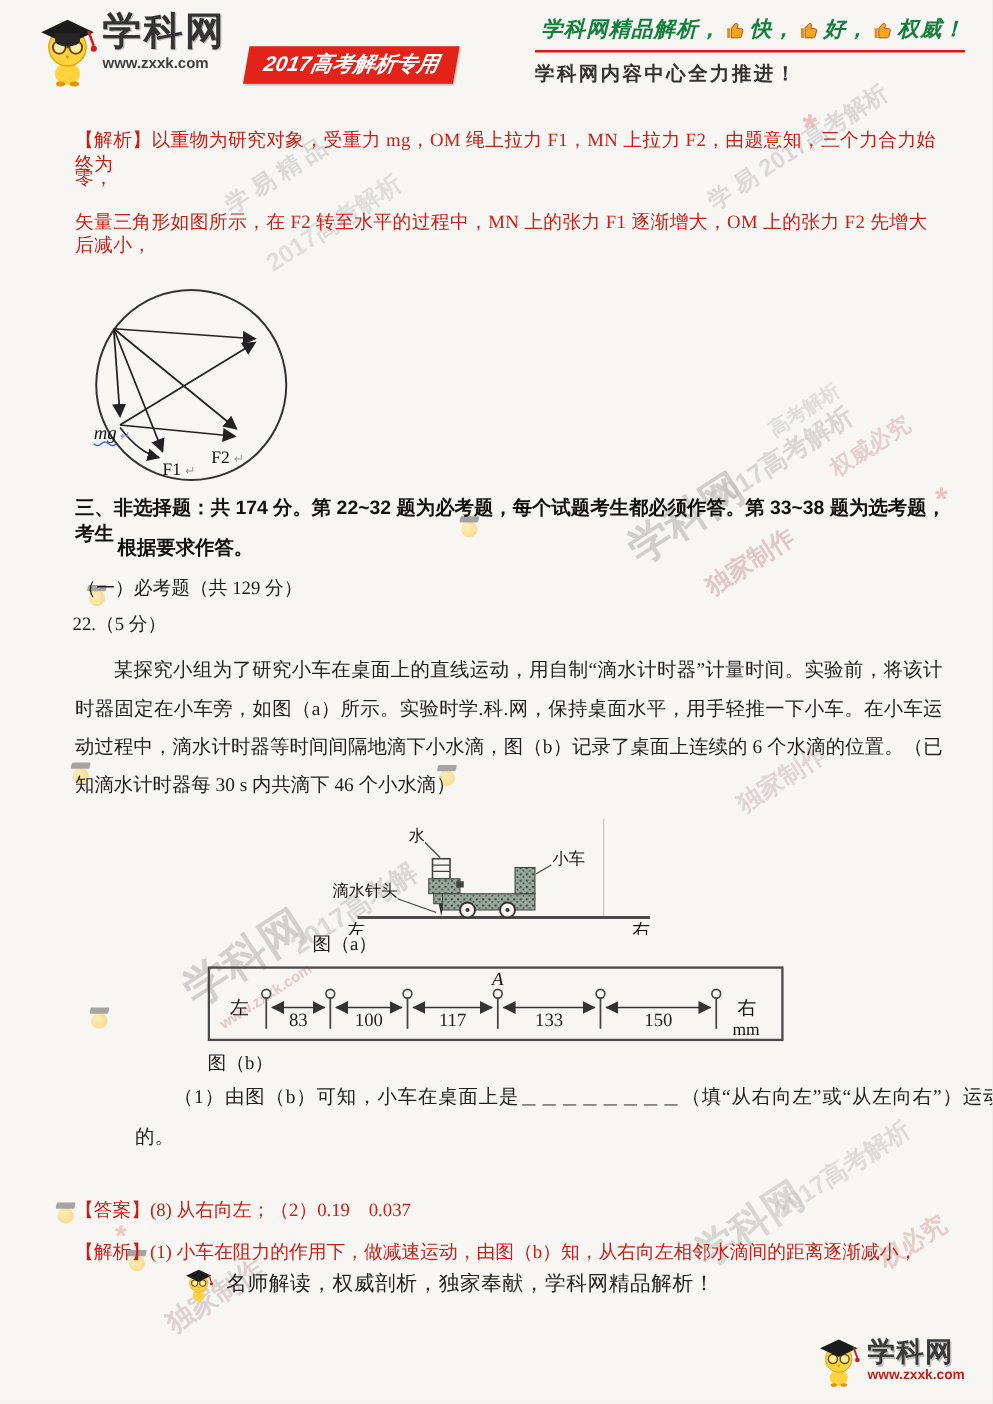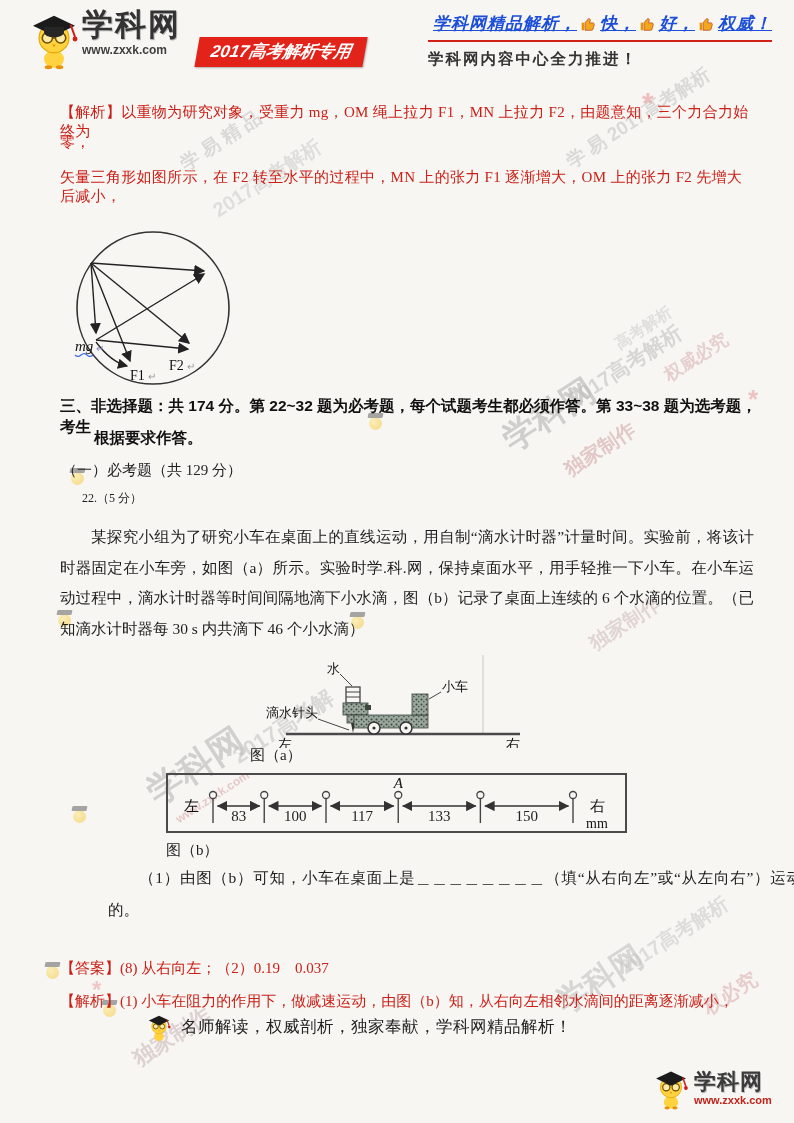--- a/index.html
+++ b/index.html
@@ -17,35 +17,35 @@
   .content{position:absolute;inset:0;z-index:1;}
   
   .logo{position:absolute;left:26px;top:8px;display:flex;align-items:flex-start;}
   .logo-name{font-family:"Liberation Sans",sans-serif;font-weight:900;font-size:31px;color:#333;
         letter-spacing:2px;line-height:34px;text-shadow:1px 1px 0 #bbb;}
   .logo-url{font-family:"Liberation Sans",sans-serif;font-weight:bold;font-size:12px;color:#3f3f3f;margin-top:1px;}
   .badge{position:absolute;left:197px;top:37px;background:#e2231a;color:#fff;padding:3px 14px 4px 14px;
         transform:skewX(-10deg);font-family:"Liberation Sans",sans-serif;font-weight:bold;font-style:italic;
         font-size:17px;box-shadow:1px 1px 2px rgba(0,0,0,.3);}
   .hdr-right{position:absolute;left:428px;top:12px;width:344px;}
-  .callig{display:flex;align-items:center;gap:3px;color:#1d4ed8;font-family:"Liberation Sans",sans-serif;
+  .callig{display:flex;align-items:center;gap:3px;color:#15803d;font-family:"Liberation Sans",sans-serif;
         font-weight:bold;font-style:italic;font-size:17px;letter-spacing:1px;border-bottom:2px solid #cf1f16;
-        padding-bottom:5px;justify-content:flex-end;text-decoration:underline;}
+        padding-bottom:5px;justify-content:flex-end;}
   .hdr-sub{margin-top:7px;text-align:left;font-family:"Liberation Sans",sans-serif;font-weight:bold;
         font-size:15.5px;color:#333;letter-spacing:2px;}
   
   .an-line{position:absolute;left:60px;width:694px;font-size:15px;color:#cb2018;letter-spacing:.3px;}
   .l0{top:103px;} .l1{top:133px;} .l2{top:168px;} .l3{top:196px;}
   
   .sec1{position:absolute;left:60px;top:396px;width:700px;font-family:"Liberation Sans",sans-serif;
         font-weight:bold;font-size:15.5px;color:#111;}
   .sec2{position:absolute;left:94px;top:428px;font-family:"Liberation Sans",sans-serif;font-weight:bold;
         font-size:15.5px;color:#111;}
   .subsec{position:absolute;left:62px;top:461px;font-size:15px;}
-  .qnum{position:absolute;left:58px;top:490px;font-size:12px;margin-left:24px;}
+  .qnum{position:absolute;left:58px;top:490px;font-size:15px;}
   .qpara{position:absolute;left:60px;top:522px;width:694px;font-size:15.5px;line-height:30.5px;
         text-align:justify;text-indent:2em;}
   .figa-cap,.figb-cap{position:absolute;text-align:left;font-size:15px;}
   .figa-cap{left:250px;width:330px;top:746px;}
   .figb-cap{left:166px;width:461px;top:841px;}
   .subq{position:absolute;left:60px;width:694px;font-size:15.5px;line-height:32px;text-align:justify;text-indent:2em;}
   .q1{top:862px;margin-left:48px;} .q2{top:895px;}
   .redline{position:absolute;left:60px;width:700px;font-size:15px;color:#cb2018;white-space:pre-wrap;}
   .ansline{top:959px;} .exline{top:992px;}
   .footer-slogan{position:absolute;left:146px;top:1012px;display:flex;align-items:center;gap:9px;}

